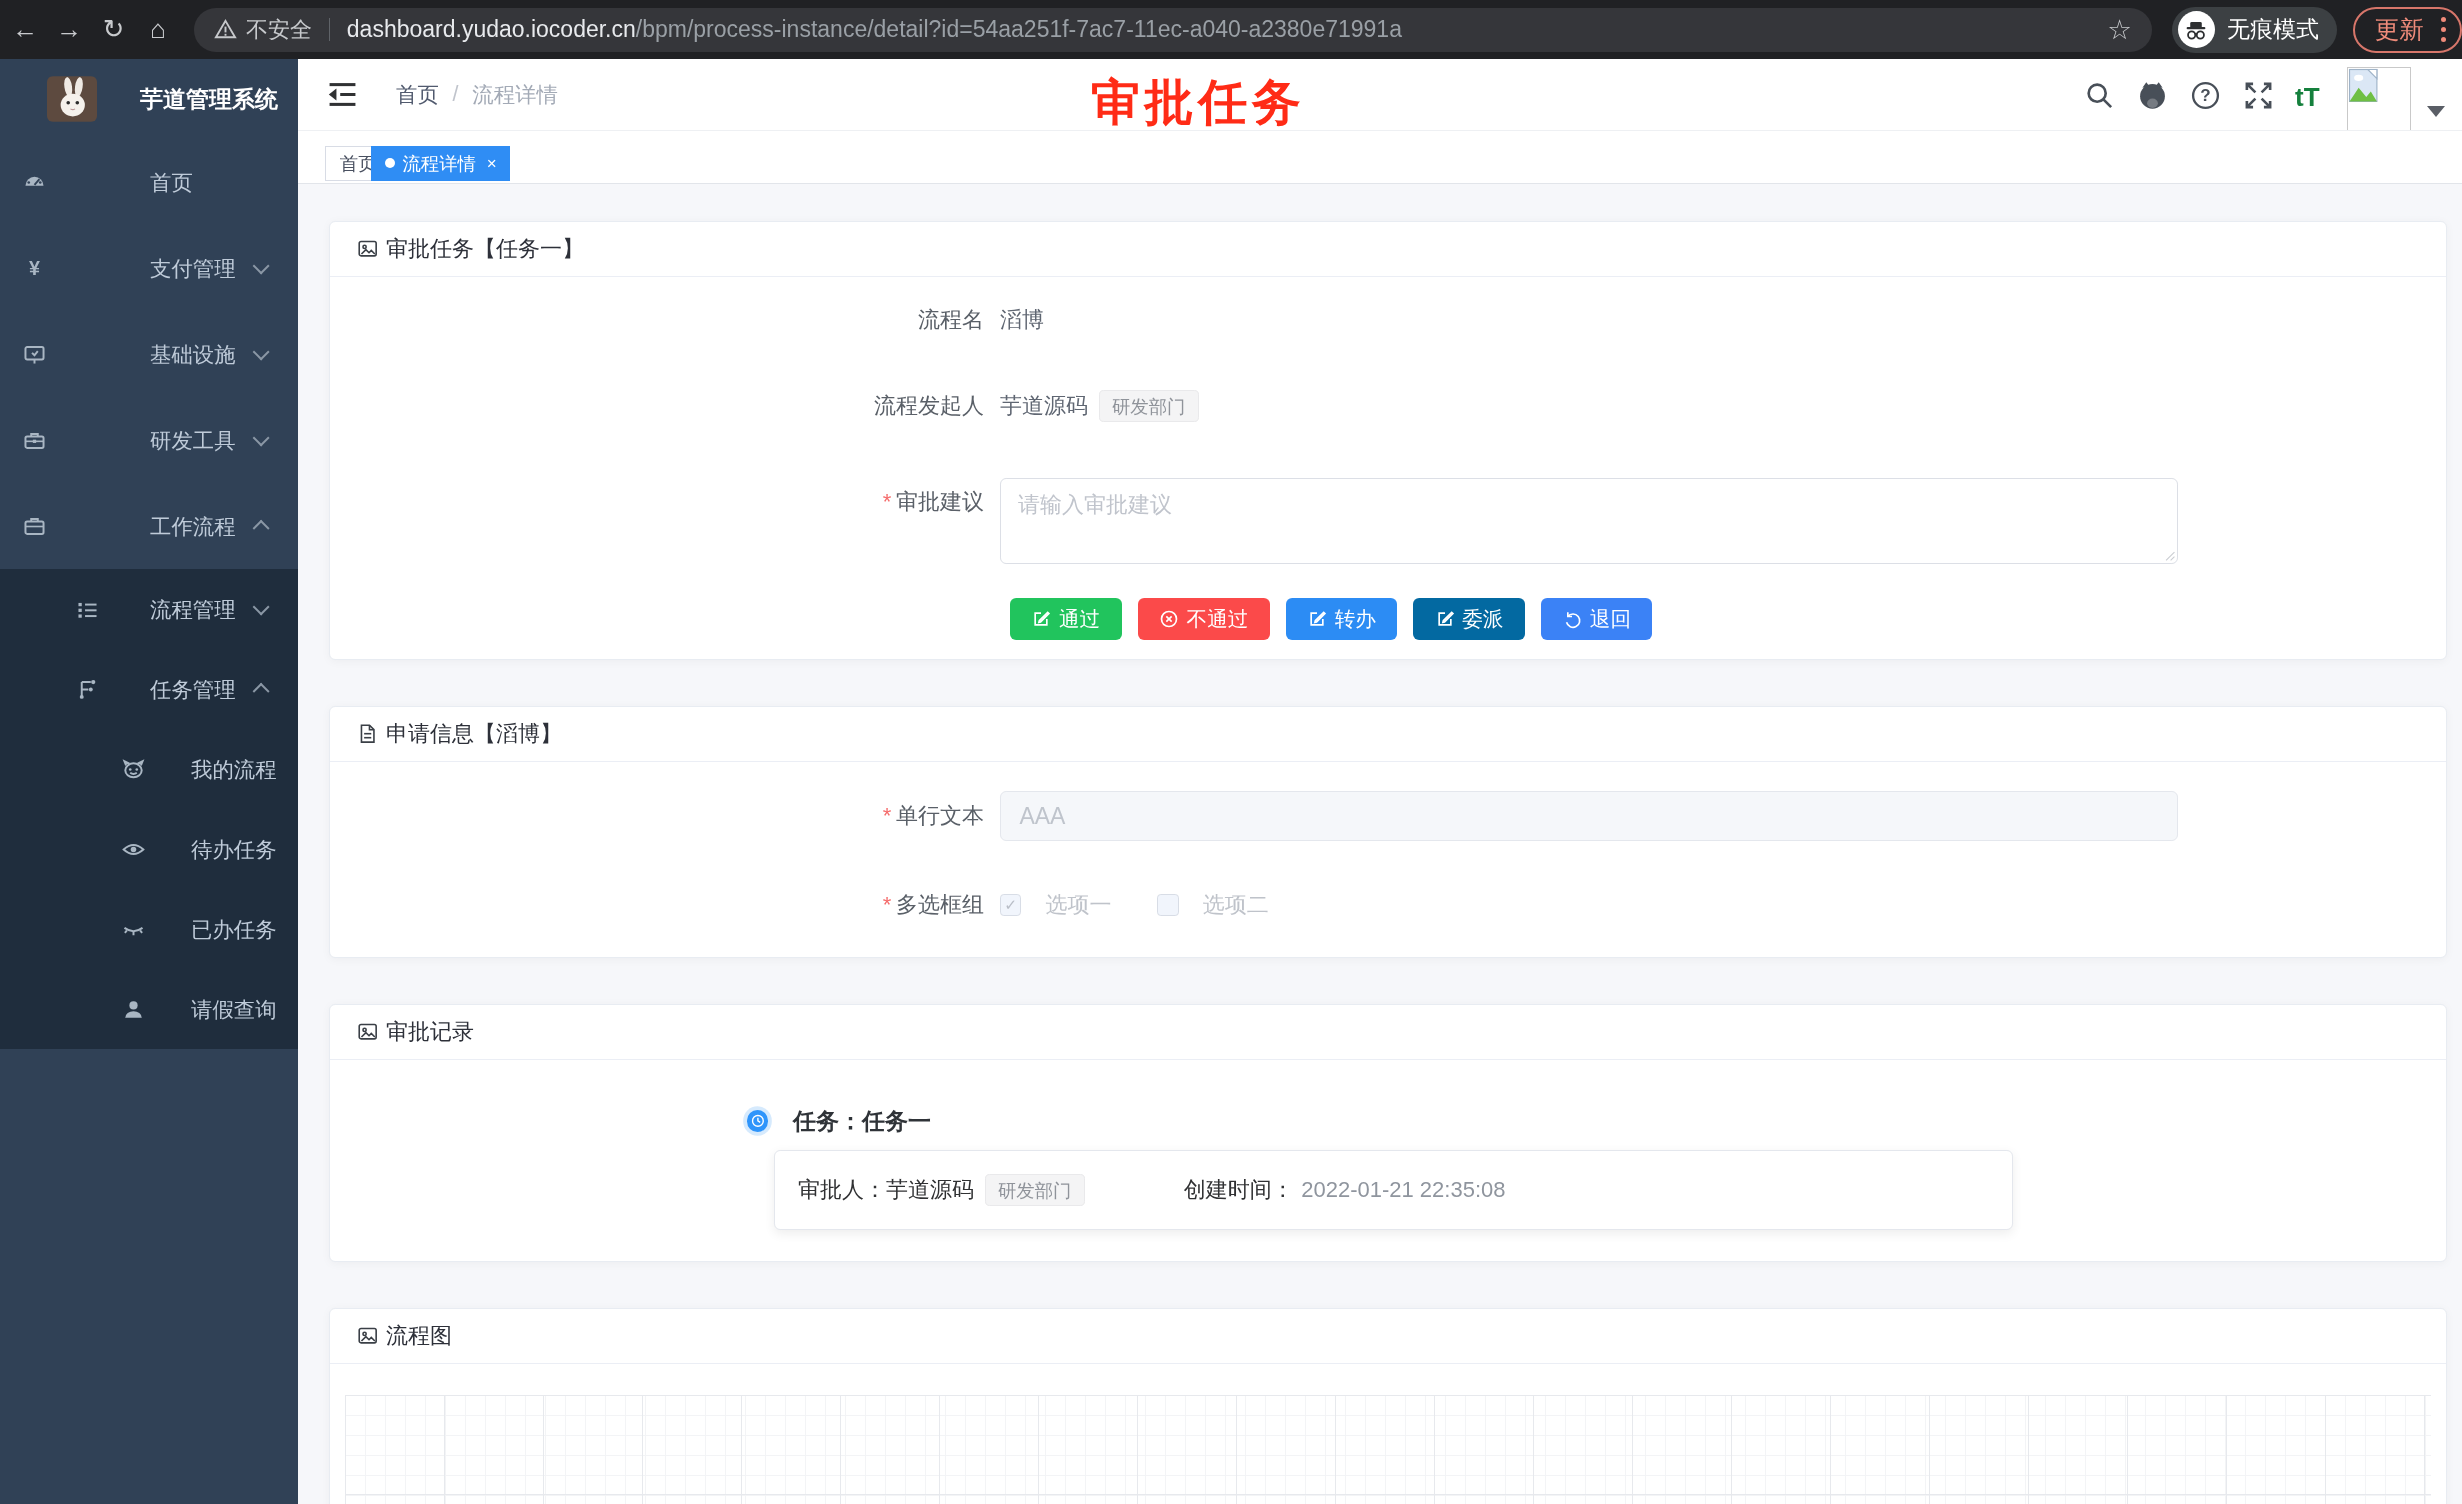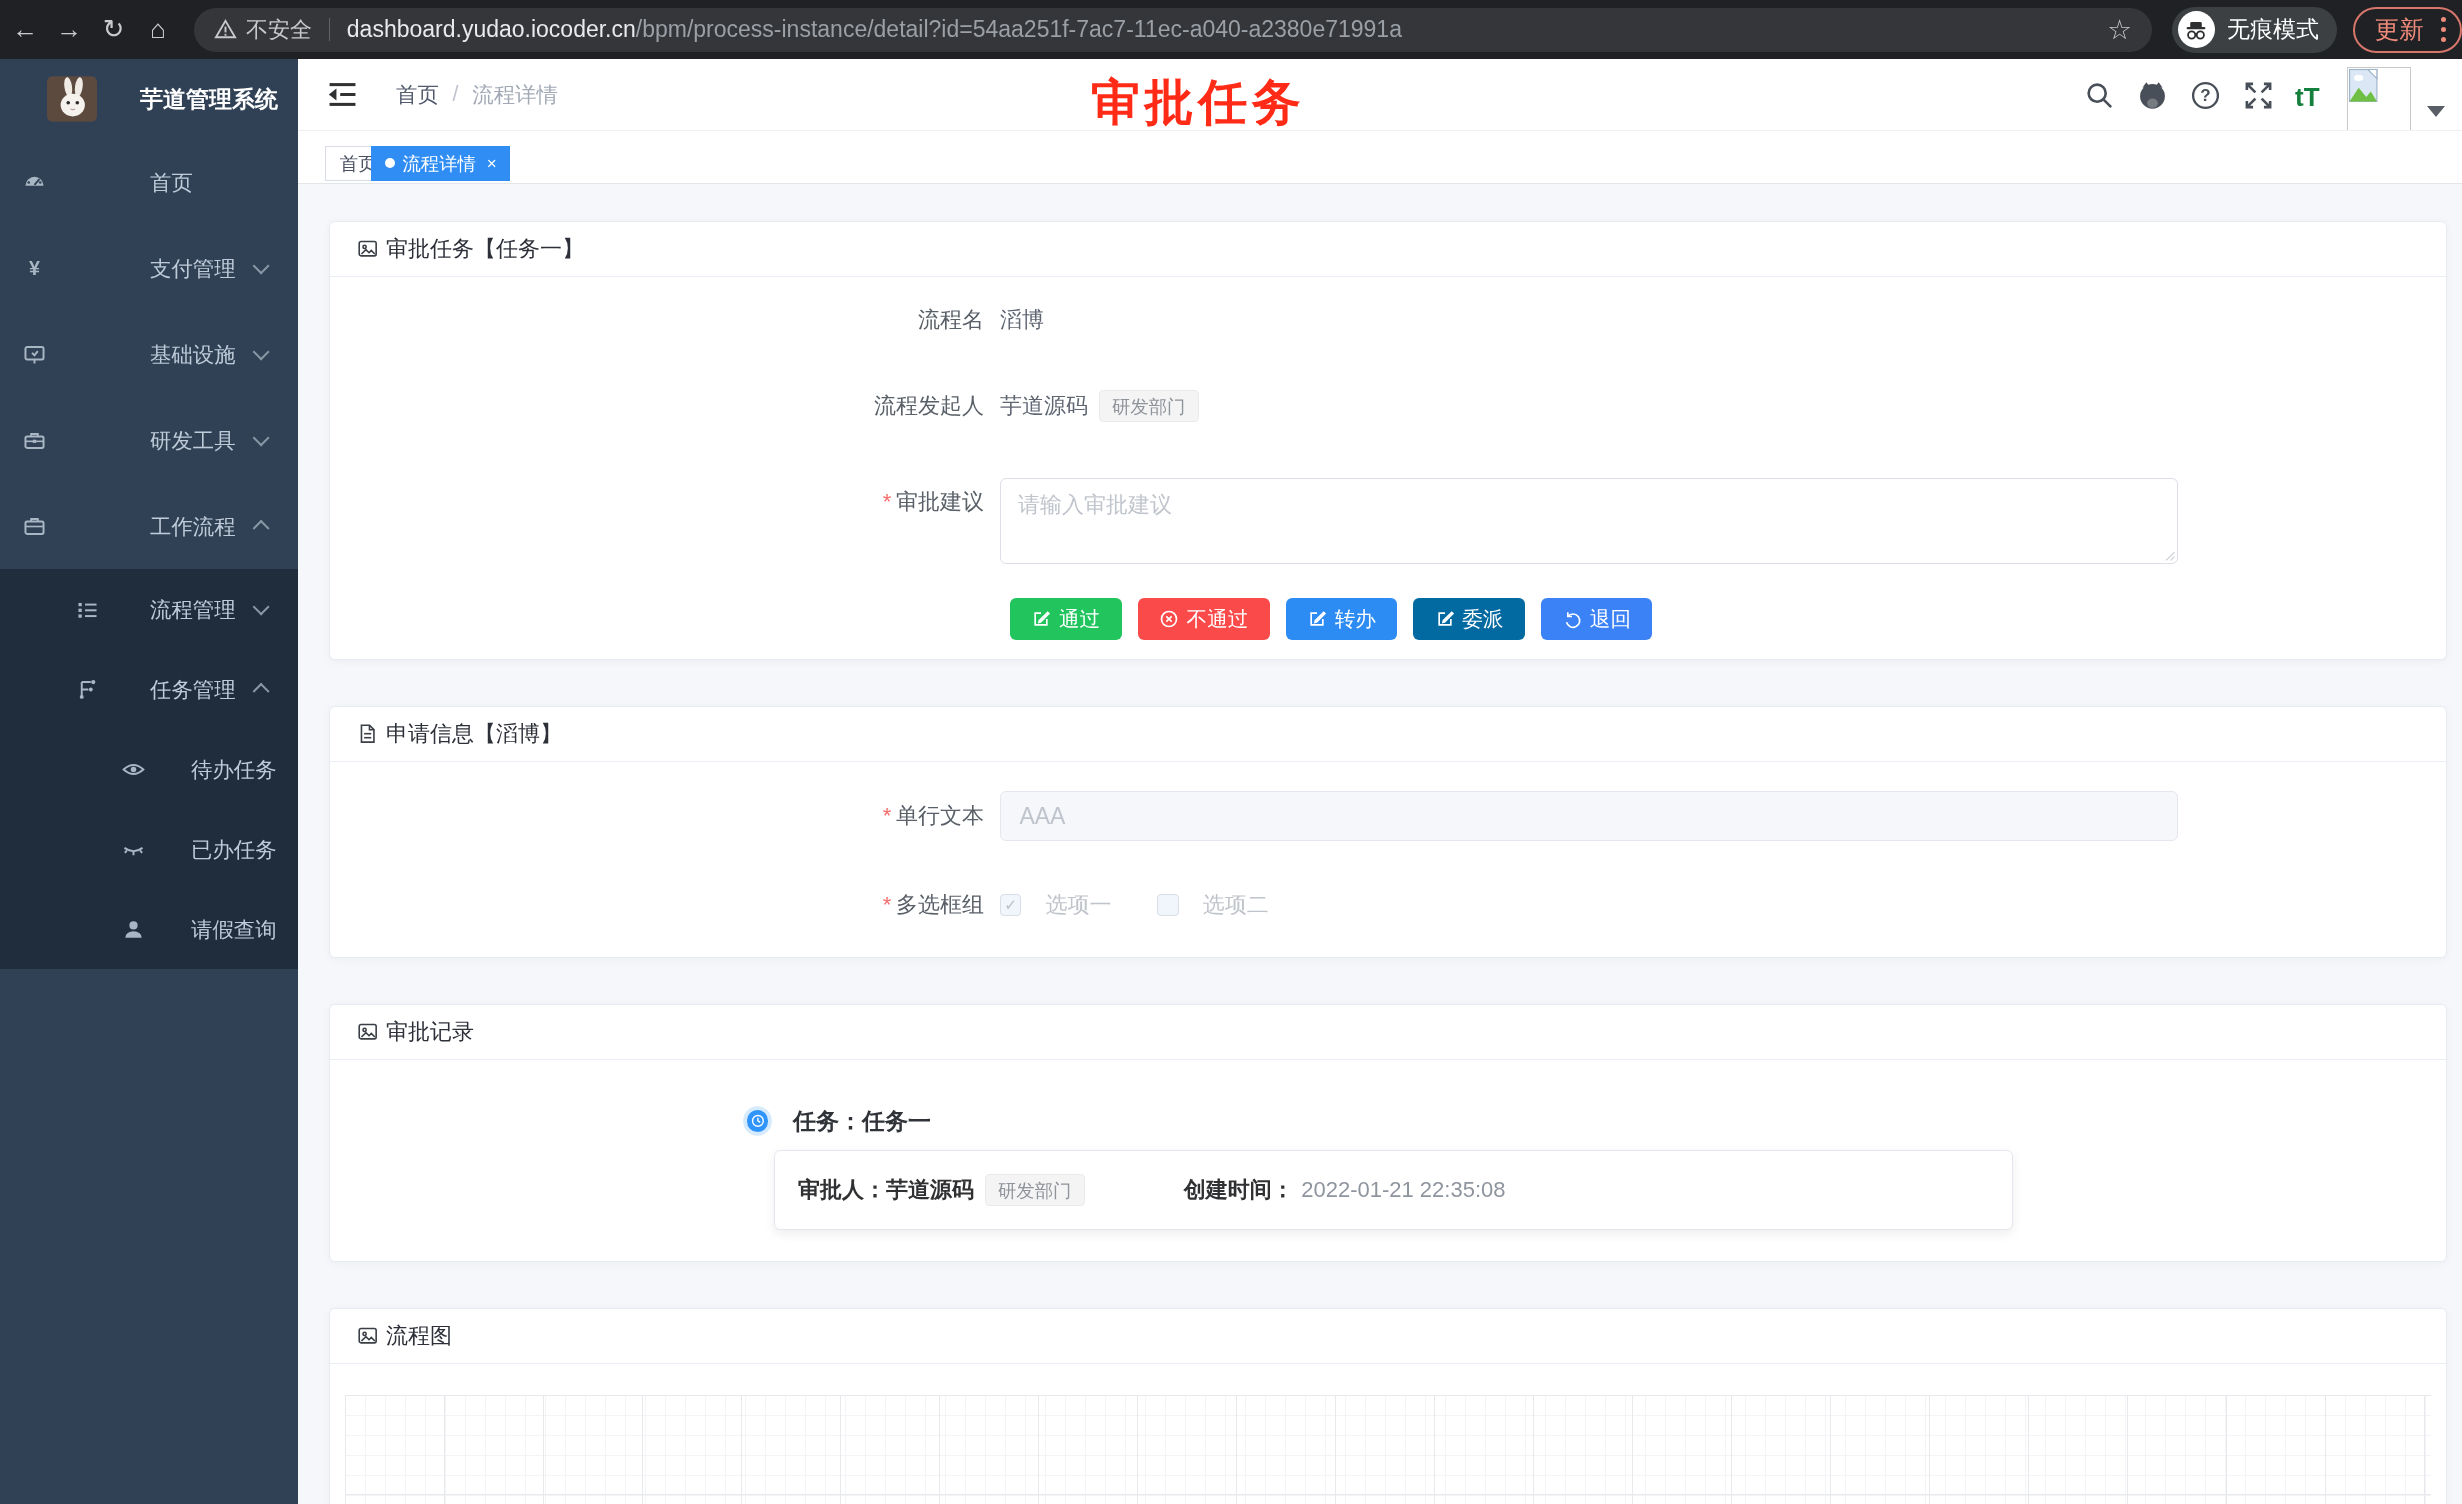--- a/index.html
+++ b/index.html
@@ -103,21 +103,21 @@
     display:flex; align-items:center; justify-content:center; color:#b9bec7; font-size:15.3px; font-weight:700; }
   .cblabel { margin-left:24px; font-size:22px; color:#bfc3ca; }
 
   .tl-row { display:flex; align-items:center; padding-left:417px; }
   .tl-node { width:21.4px; height:21.4px; border-radius:50%; background:#2f95fb; box-shadow:0 0 0 3.8px #d6eafd;
     display:flex; align-items:center; justify-content:center; flex:none; }
   .tl-title { margin-left:24.5px; font-size:23px; font-weight:700; color:#2f3338; }
   .rec-panel { margin-left:444px; margin-top:12.2px; width:1239px; height:80px; border:0.8px solid #e4e7ed;
     border-radius:6.1px; box-shadow:0 3.1px 10.7px rgba(0,0,0,0.07); display:flex; align-items:center; padding-left:23px;
     background:#fff; }
-  .rec-panel .dark { color:#303133; font-size:22px;font-weight:bold; }
+  .rec-panel .dark { color:#303133; font-size:22px; }
   .rec-panel .gray { color:#8f959e; font-size:22px; }
   .rec-gap { width:99px; }
 
   .bpmn-grid { margin:31px 15.3px 0 15.3px; height:321px;
     background-image:
       repeating-linear-gradient(to right, #e7e9ed 0 0.8px, transparent 0.8px 99px),
       repeating-linear-gradient(to bottom, #e7e9ed 0 0.8px, transparent 0.8px 99px),
       repeating-linear-gradient(to right, #f3f4f6 0 0.8px, transparent 0.8px 20px),
       repeating-linear-gradient(to bottom, #f3f4f6 0 0.8px, transparent 0.8px 20px);
     background-color:#fff; }
@@ -245,20 +245,30 @@
     </div>
     <div class="menu-item lvl2">
       <svg class="mi-icon" viewBox="0 0 28 28">
         <path class="micon" d="M7 5 v17 M7 5 h11 M7 14 h8"></path>
         <circle cx="21" cy="5" r="2.6" fill="#a9b6c3"></circle>
           <circle cx="18" cy="14" r="2.4" fill="#a9b6c3"></circle>
           <circle cx="7" cy="23" r="2.4" fill="#a9b6c3"></circle>
       </svg>
       <span class="mi-label">任务管理</span>
       <i class="chev up"></i>
+    </div>
+    <div class="menu-item lvl3">
+      <svg class="mi-icon" viewBox="0 0 28 28">
+        <ellipse class="micon" cx="14" cy="15" rx="10" ry="8.5"></ellipse>
+        <path class="micon" d="M5 9 L3 4 L9 7 M23 9 L25 4 L19 7"></path>
+        <circle cx="10" cy="14" r="1.6" fill="#a9b6c3"></circle>
+          <circle cx="18" cy="14" r="1.6" fill="#a9b6c3"></circle>
+        <path class="micon" d="M10 18 q4 3 8 0"></path>
+      </svg>
+      <span class="mi-label">我的流程</span>
     </div>
     <div class="menu-item lvl3">
       <svg class="mi-icon" viewBox="0 0 28 28">
         <path class="micon" d="M2 14 Q14 3 26 14 Q14 25 2 14 Z"></path>
         <circle cx="14" cy="14" r="3.4" fill="#a9b6c3"></circle>
       </svg>
       <span class="mi-label">待办任务</span>
     </div>
     <div class="menu-item lvl3">
       <svg class="mi-icon" viewBox="0 0 28 28">

